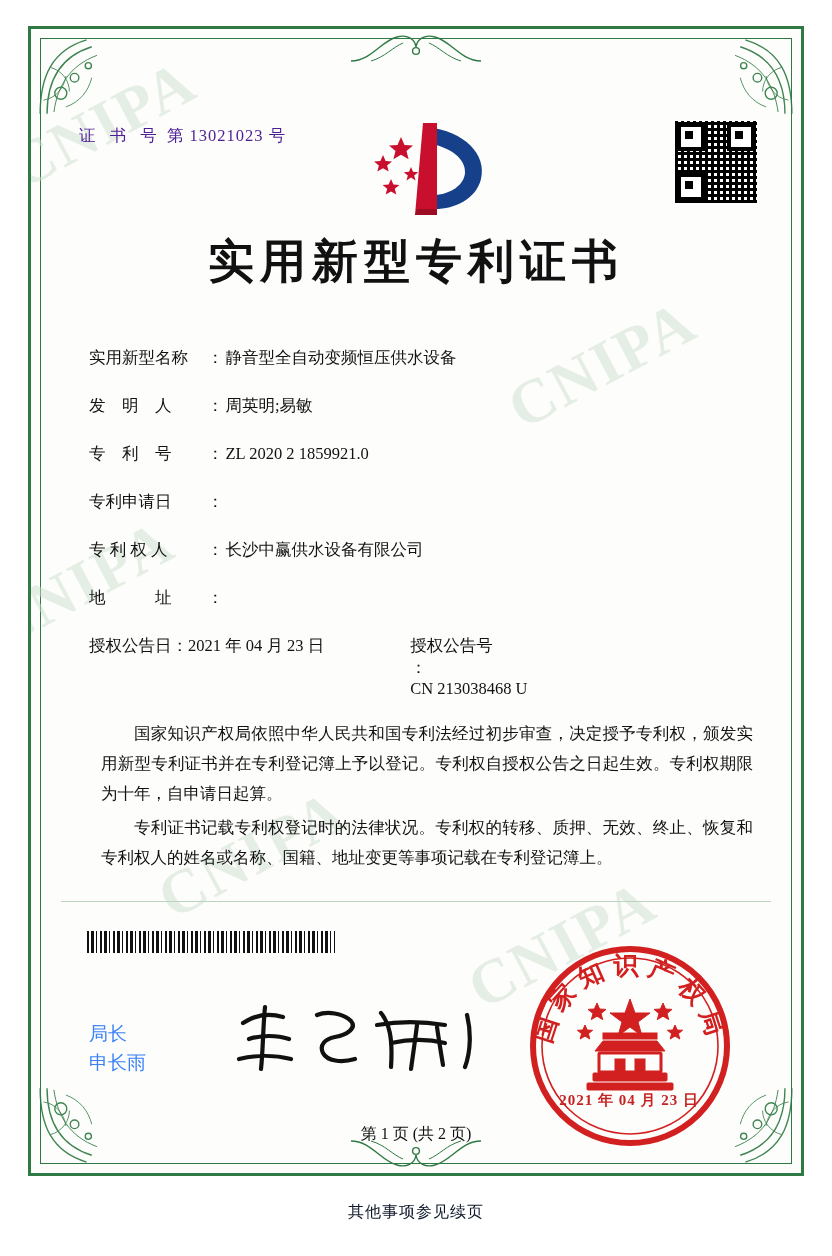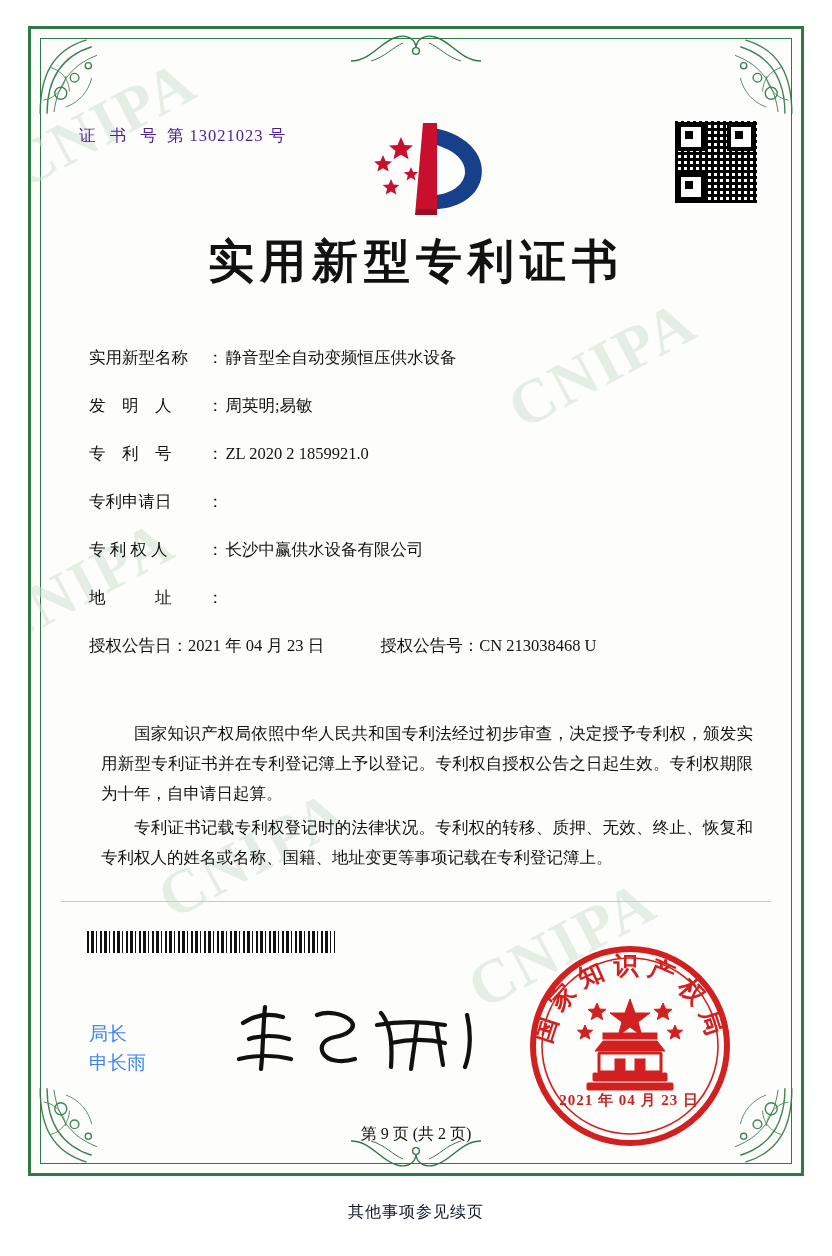--- a/index.html
+++ b/index.html
@@ -176,21 +176,21 @@
     flex: 0 0 118px;
     display: flex;
     justify-content: space-between;
     white-space: nowrap;
   }
   .row .lbl.solid { display: block; }
   .row .colon { margin: 0 2px 0 0; }
   .row .val { flex: 1; }
 
   .row-inline { display: flex; align-items: baseline; margin-bottom: 26px; }
-  .row-inline .seg2 { margin-left: 56px; display:flex; align-items:center; }
+  .row-inline .seg2 { margin-left: 86px; display:flex; align-items:flex-start;flex-direction:column; }
   .row-inline .lbl2 { white-space: nowrap; }
 
   
   .paras {
     position: absolute;
     left: 58px;
     right: 48px;
     top: 690px;
     font-size: 16.5px;
     line-height: 30px;
@@ -499,18 +499,18 @@
           <polygon points="105,58 110,72 125,72 113,81 117,95 105,86 93,95 97,81 85,72 100,72"></polygon>
           <polygon points="72,62 74.6,68 81,68.4 76,72.4 77.7,78.6 72,75.2 66.3,78.6 68,72.4 63,68.4 69.4,68"></polygon>
           <polygon points="138,62 140.6,68 147,68.4 142,72.4 143.7,78.6 138,75.2 132.3,78.6 134,72.4 129,68.4 135.4,68"></polygon>
           <polygon points="60,84 62.2,89 67.6,89.3 63.4,92.7 64.8,98 60,95.1 55.2,98 56.6,92.7 52.4,89.3 57.8,89"></polygon>
           <polygon points="150,84 152.2,89 157.6,89.3 153.4,92.7 154.8,98 150,95.1 145.2,98 146.6,92.7 142.4,89.3 147.8,89"></polygon>
         </g>
       </svg>
     </div>
     <div class="seal-date">2021 年 04 月 23 日</div>
 
-    <div class="page-no">第 9 页 (共 2 页)</div>
+    <div class="page-no">第 1 页 (共 2 页)</div>
 
   </div>
 </div>
 
 <div class="footnote">其他事项参见续页</div>
 
 </body></html>

